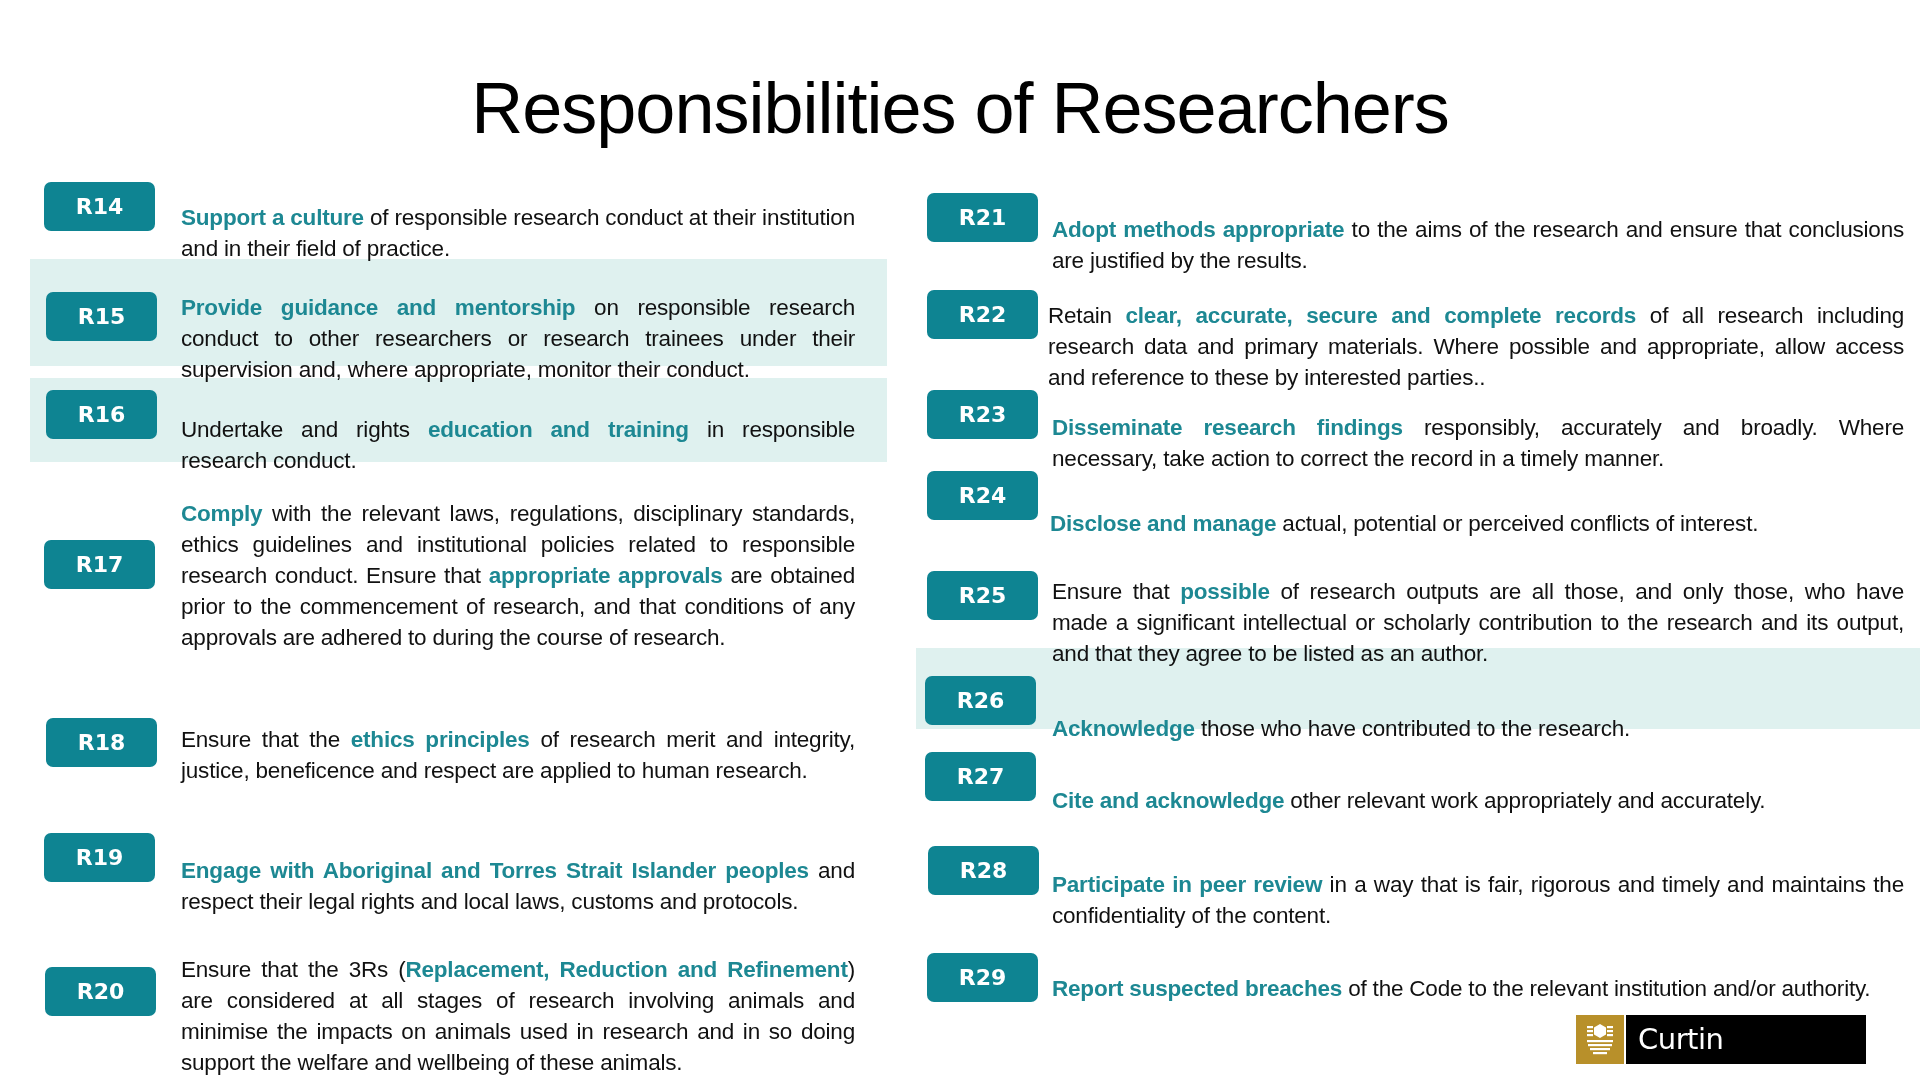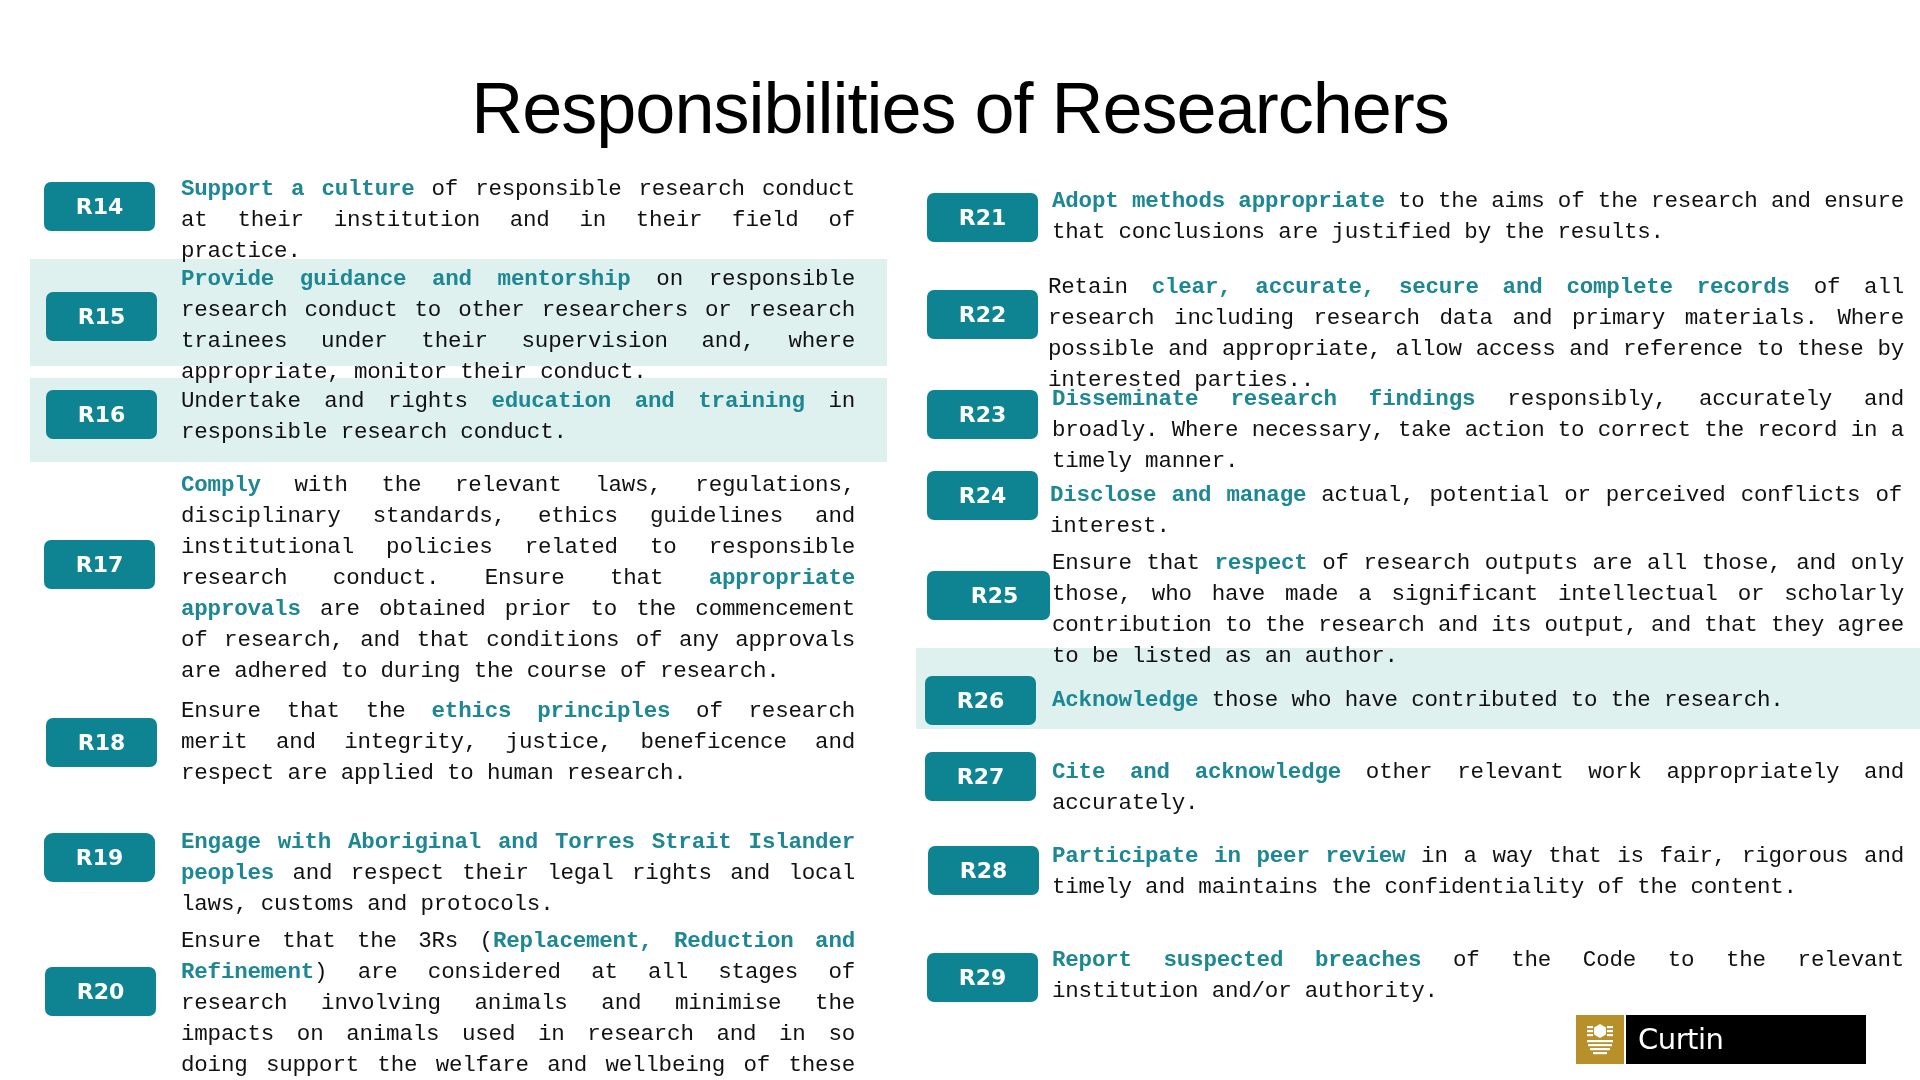--- a/index.html
+++ b/index.html
@@ -14,22 +14,23 @@
   }
   .band { position:absolute; background:#dff1ef; }
   .badge {
     position:absolute; width:111px; height:49px; border-radius:7px;
     background:#0e8492; color:#fff; font-weight:bold; font-size:22px;
     display:flex; align-items:center; justify-content:center;
     font-family: "DejaVu Sans", sans-serif;
   }
   .txt {
     position:absolute; font-size:22.5px; line-height:31px; color:#111;
-    text-align:justify; font-family: Liberation Mono, monospace;
+    text-align:justify; font-family: Liberation Sans, sans-serif;
     letter-spacing:-0.2px;
+    margin-top:28px;
   }
   .txt.left { left:181px; width:674px; }
   .txt.right { left:1052px; width:852px; }
   .hl { color:#1d8893; font-weight:bold; }
   .logo { position:absolute; left:1576px; top:1015px; height:49px; display:flex; }
   .logo .gold { width:48px; height:49px; background:#b8902a; display:flex; align-items:center; justify-content:center; }
   .logo .black { width:240px; height:49px; background:#000; margin-left:2px; color:#fff; font-size:29px; line-height:49px; padding-left:12px; box-sizing:border-box; font-family:"DejaVu Sans", sans-serif; letter-spacing:-0.5px; }
 </style>
 </head>
 <body>
@@ -59,21 +60,21 @@
   <div class="badge" style="left:44px; top:540px;">R17</div>
   <div class="txt left" style="top:470px;"><span></span><span class="hl">Comply</span><span> with the relevant laws, regulations, disciplinary standards, ethics guidelines and institutional policies related to responsible research conduct. Ensure that </span><span class="hl">appropriate approvals</span><span> are obtained prior to the commencement of research, and that conditions of any approvals are adhered to during the course of research.</span></div>
 </div>
 
 <div>
   <div class="badge" style="left:46px; top:718px;">R18</div>
   <div class="txt left" style="top:696px;"><span>Ensure that the </span><span class="hl">ethics principles</span><span> of research merit and integrity, justice, beneficence and respect are applied to human research.</span></div>
 </div>
 
 <div>
-  <div class="badge" style="left:44px; top:833px;border-radius:9px;">R19</div>
+  <div class="badge" style="left:44px; top:833px;">R19</div>
   <div class="txt left" style="top:827px;"><span></span><span class="hl">Engage with Aboriginal and Torres Strait Islander peoples</span><span> and respect their legal rights and local laws, customs and protocols.</span></div>
 </div>
 
 <div>
   <div class="badge" style="left:45px; top:967px;">R20</div>
   <div class="txt left" style="top:926px;"><span>Ensure that the 3Rs (</span><span class="hl">Replacement, Reduction and Refinement</span><span>) are considered at all stages of research involving animals and minimise the impacts on animals used in research and in so doing support the welfare and wellbeing of these animals.</span></div>
 </div>
 
 <div>
   <div class="badge" style="left:927px; top:193px;">R21</div>
@@ -89,22 +90,22 @@
   <div class="badge" style="left:927px; top:390px;">R23</div>
   <div class="txt right" style="top:384px;"><span></span><span class="hl">Disseminate research findings</span><span> responsibly, accurately and broadly. Where necessary, take action to correct the record in a timely manner.</span></div>
 </div>
 
 <div>
   <div class="badge" style="left:927px; top:471px;">R24</div>
   <div class="txt right" style="top:480px; left:1050px;"><span></span><span class="hl">Disclose and manage</span><span> actual, potential or perceived conflicts of interest.</span></div>
 </div>
 
 <div>
-  <div class="badge" style="left:927px; top:571px;padding-left:12px;">R25</div>
-  <div class="txt right" style="top:548px;"><span>Ensure that </span><span class="hl">respect</span><span> of research outputs are all those, and only those, who have made a significant intellectual or scholarly contribution to the research and its output, and that they agree to be listed as an author.</span></div>
+  <div class="badge" style="left:927px; top:571px;">R25</div>
+  <div class="txt right" style="top:548px;"><span>Ensure that </span><span class="hl">possible</span><span> of research outputs are all those, and only those, who have made a significant intellectual or scholarly contribution to the research and its output, and that they agree to be listed as an author.</span></div>
 </div>
 
 <div>
   <div class="badge" style="left:925px; top:676px;">R26</div>
   <div class="txt right" style="top:685px;"><span></span><span class="hl">Acknowledge</span><span> those who have contributed to the research.</span></div>
 </div>
 
 <div>
   <div class="badge" style="left:925px; top:752px;">R27</div>
   <div class="txt right" style="top:757px;"><span></span><span class="hl">Cite and acknowledge</span><span> other relevant work appropriately and accurately.</span></div>

